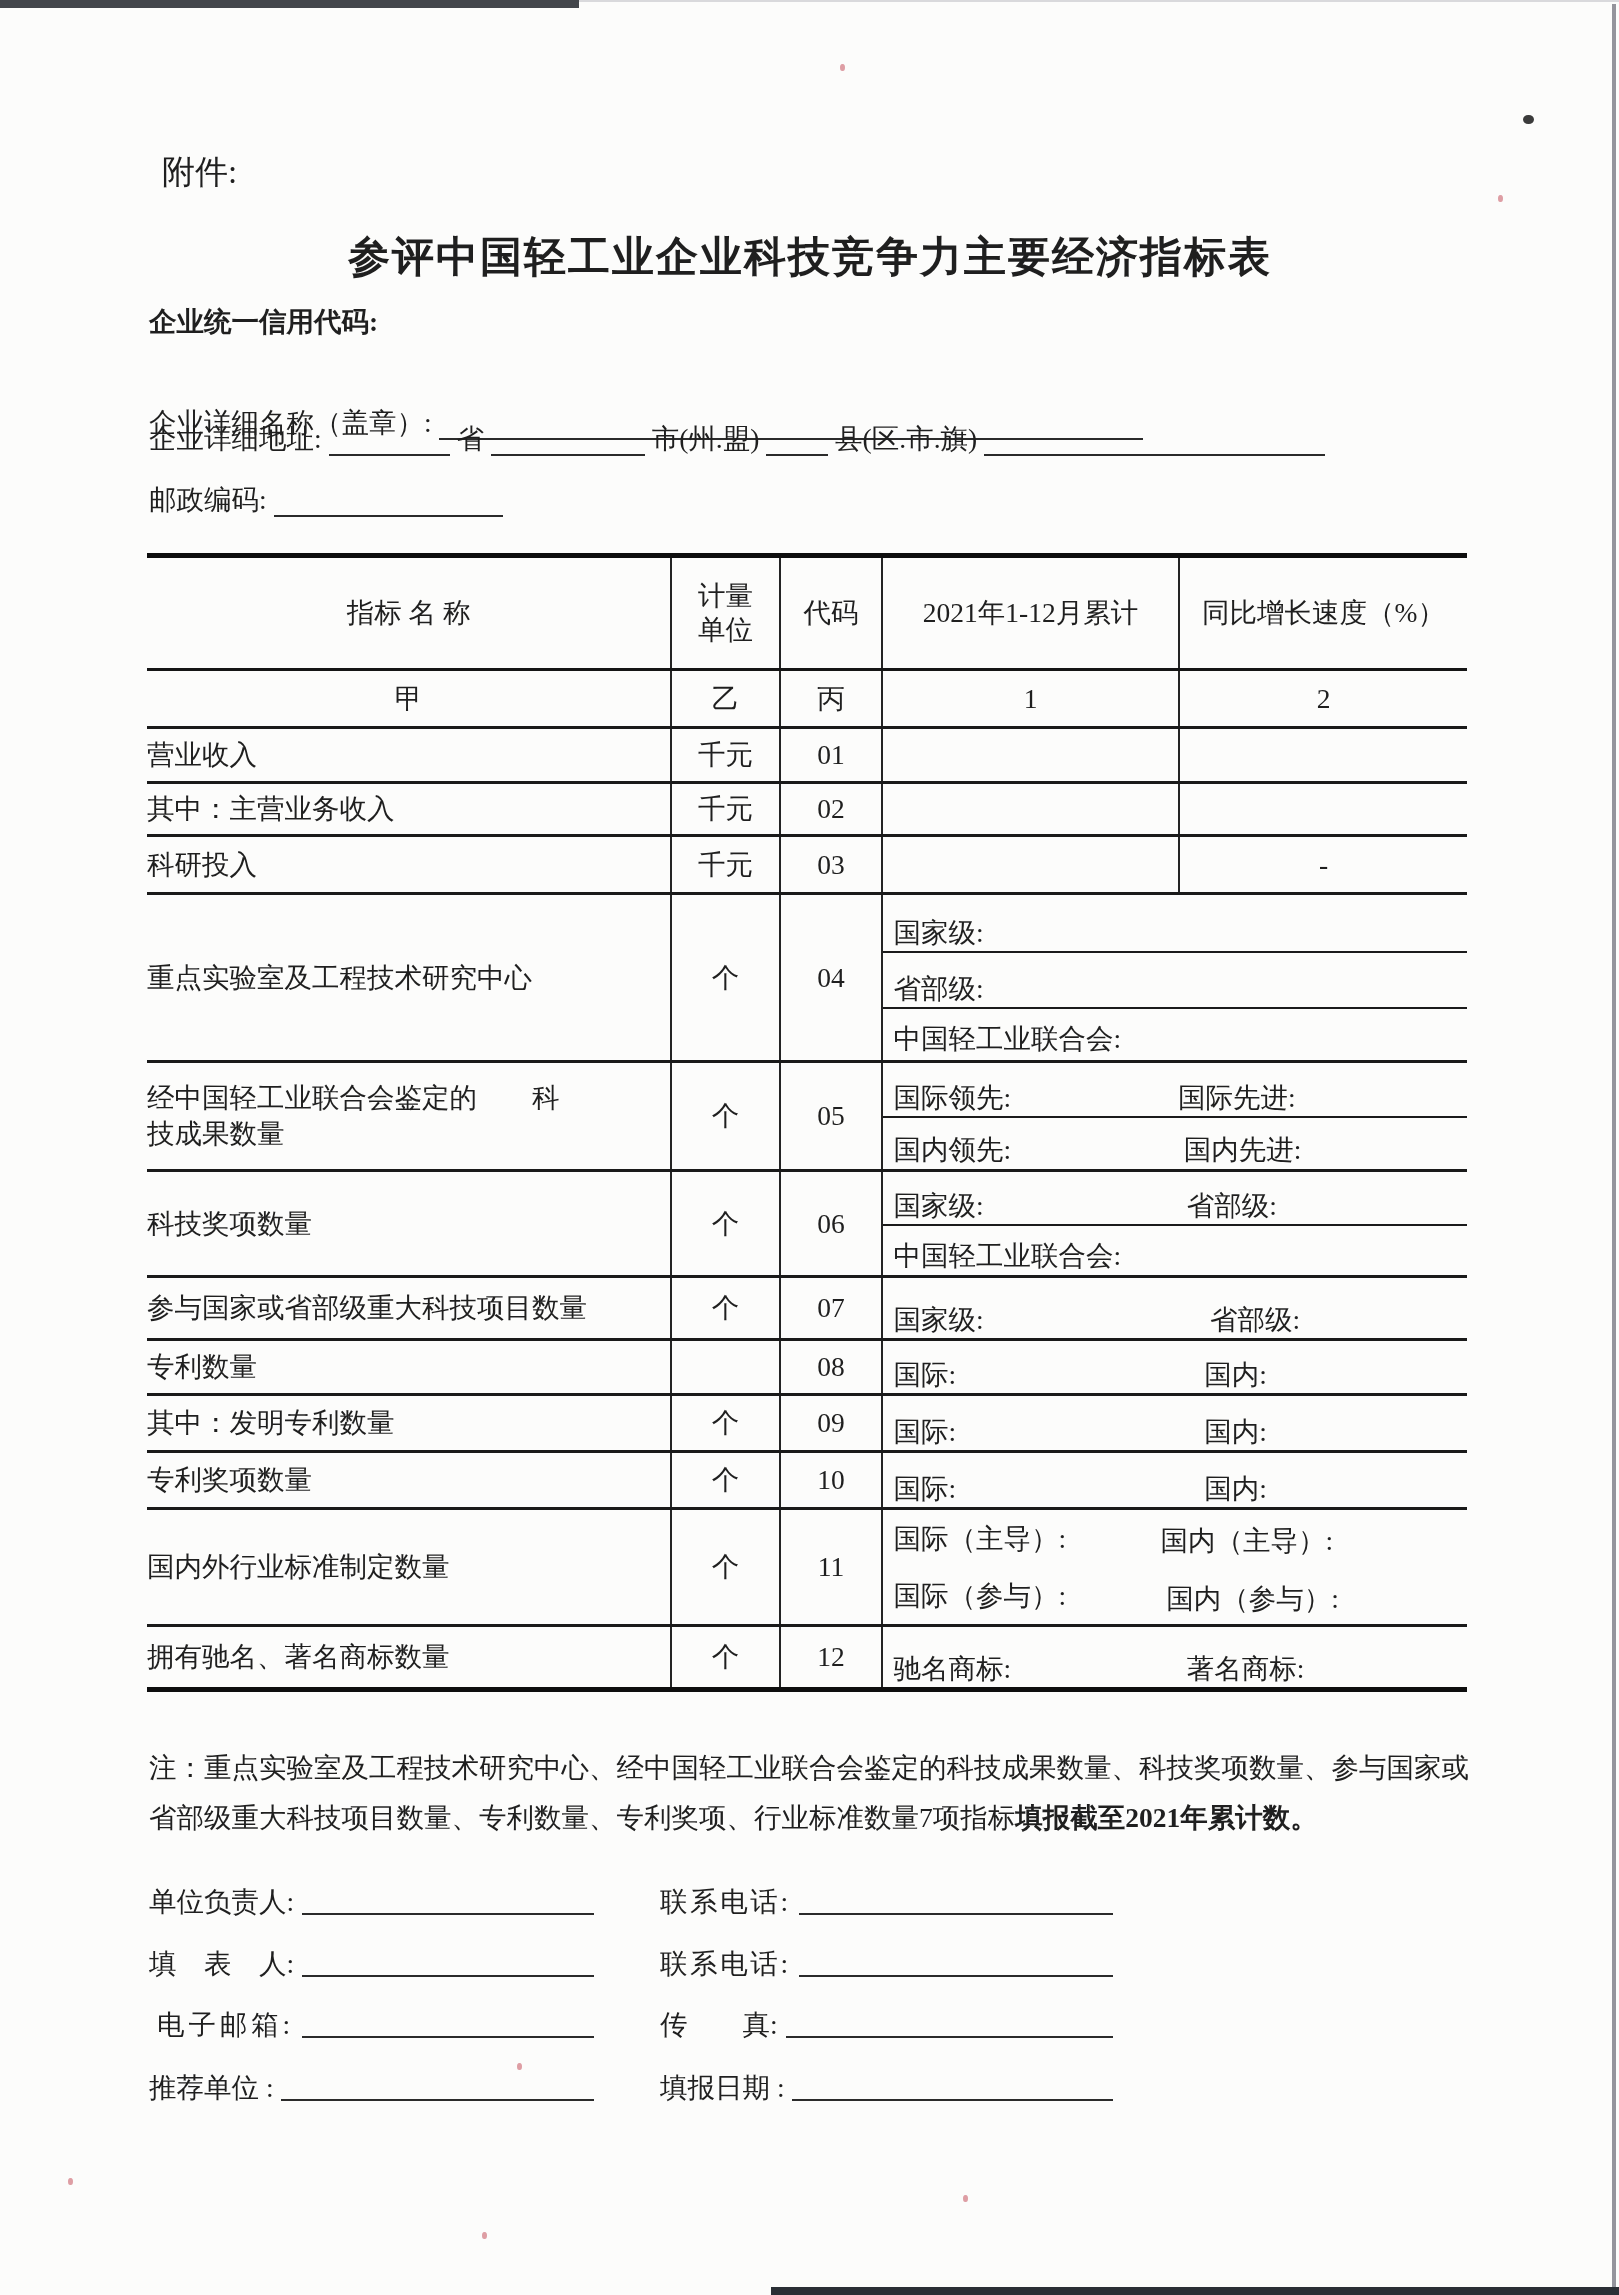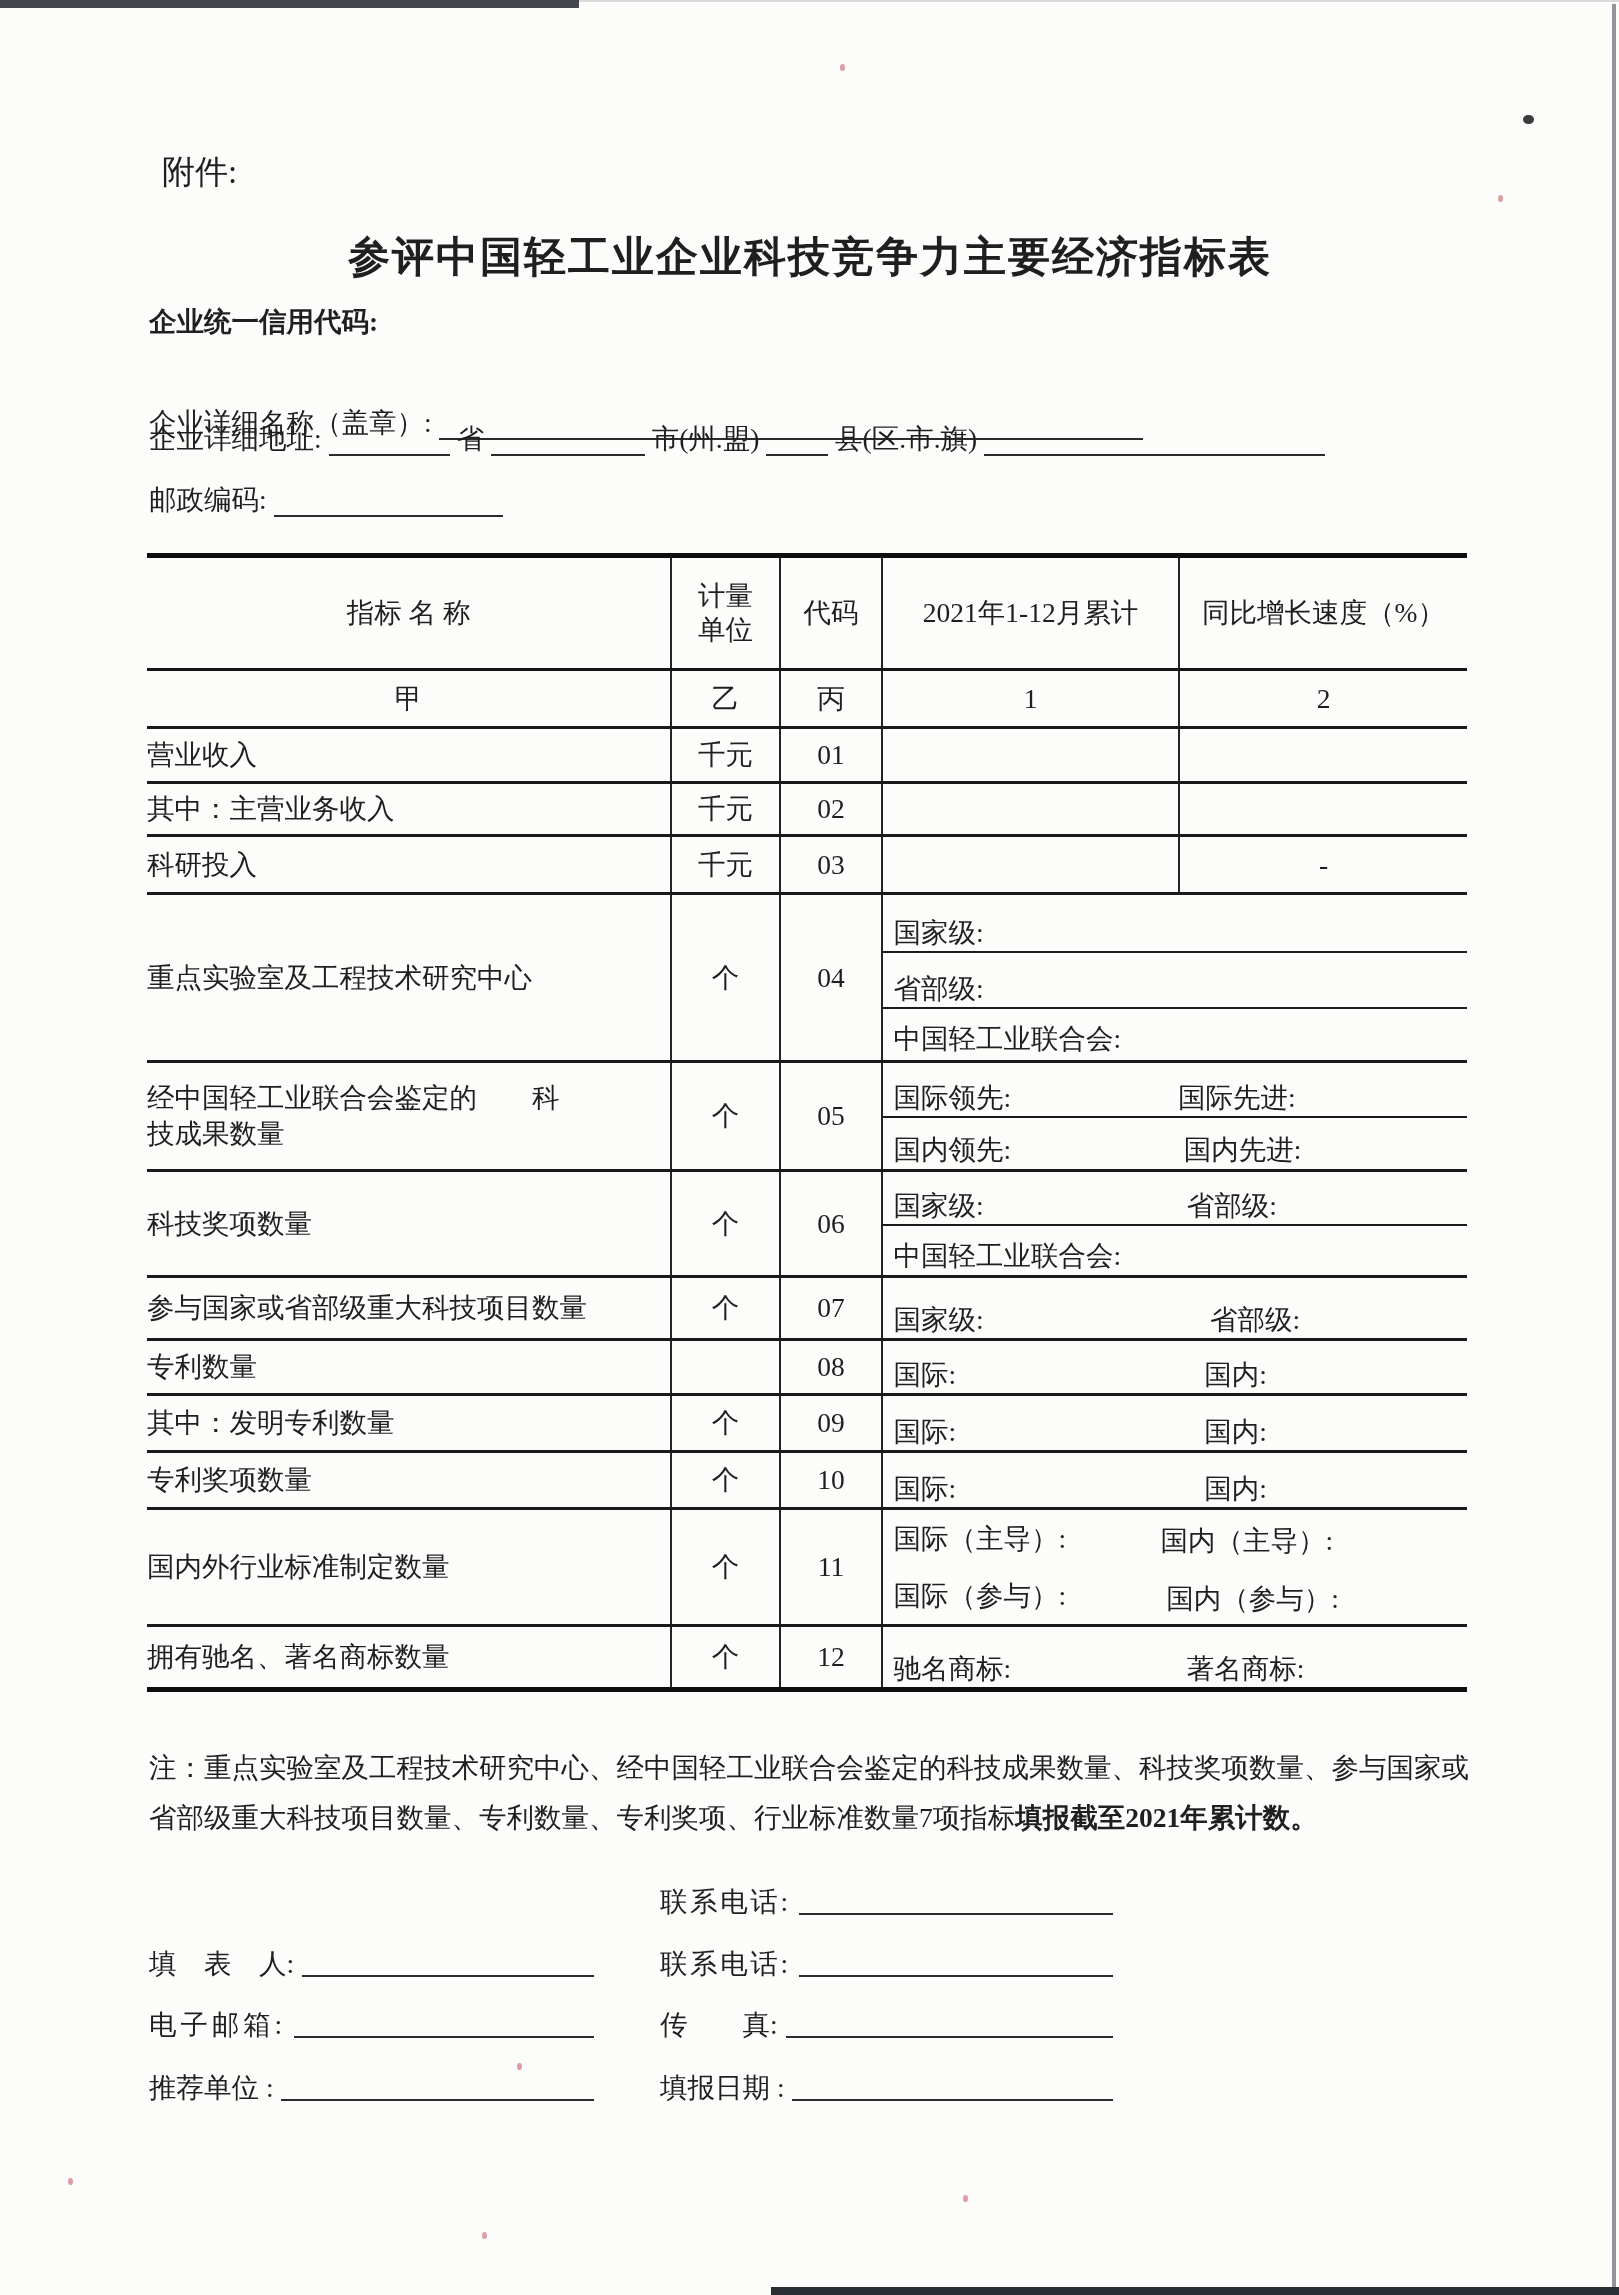--- a/index.html
+++ b/index.html
@@ -62,21 +62,21 @@
   #note{left:149px;top:1743px;width:1324px;white-space:normal;line-height:50px;}
   #note .bold{font-weight:bold;}
 
   
   .f-row{position:absolute;display:flex;align-items:flex-end;height:38px;font-size:27.5px;}
   .f-left{left:149px;width:445px;}
   .f-right{left:660px;width:453px;}
   .f-row .lbl{white-space:nowrap;line-height:1;}
   .f-row .blank{flex:1;height:6.5px;margin-left:7.9px;}
   .ls4{letter-spacing:2.6px;text-align:center;}
-  .ls6{letter-spacing:3.9px;}
+  .ls6{letter-spacing:3.9px;margin-left:8px;}
 </style>
 </head>
 <body>
 
 <div id="page">
 
   <div class="art" id="art-top-hairline"></div>
   <div class="art" id="art-top-bar"></div>
   <div class="art" id="art-right-line"></div>
   <div class="art" id="art-bottom-bar"></div>
@@ -289,20 +289,24 @@
       </td>
     </tr>
 
   </tbody>
     </table>
 
   <div class="txt" id="note" style="white-space:normal;">
     <span>注：重点实验室及工程技术研究中心、经中国轻工业联合会鉴定的科技成果数量、科技奖项数量、参与国家或省部级重大科技项目数量、专利数量、专利奖项、行业标准数量7项指标</span><span class="bold">填报截至2021年累计数。</span>
   </div>
 
+  <div class="f-row f-left" style="top:1877px;">
+    <span class="lbl">单位负责人:</span>
+    <span class="blank"></span>
+  </div>
   <div class="f-row f-right" style="top:1877px;">
     <span class="lbl ls4">联系电话:</span>
     <span class="blank"></span>
   </div>
 
   <div class="f-row f-left" style="top:1939px;">
     <span class="lbl">填　表　人:</span>
     <span class="blank"></span>
   </div>
   <div class="f-row f-right" style="top:1939px;">

